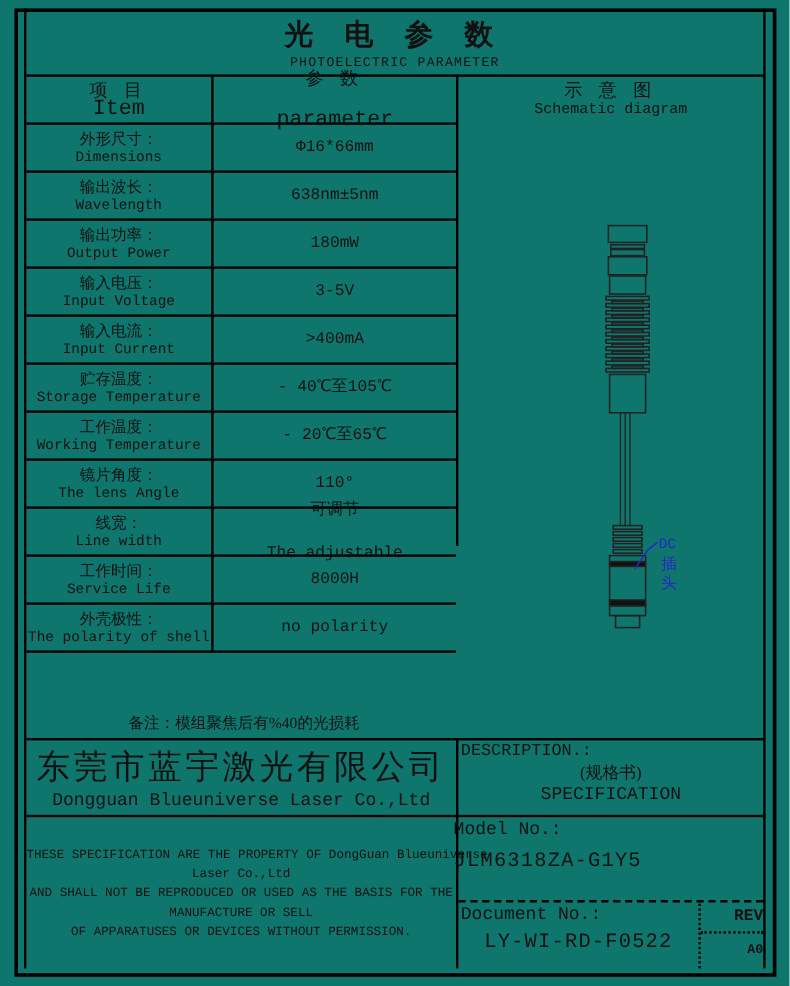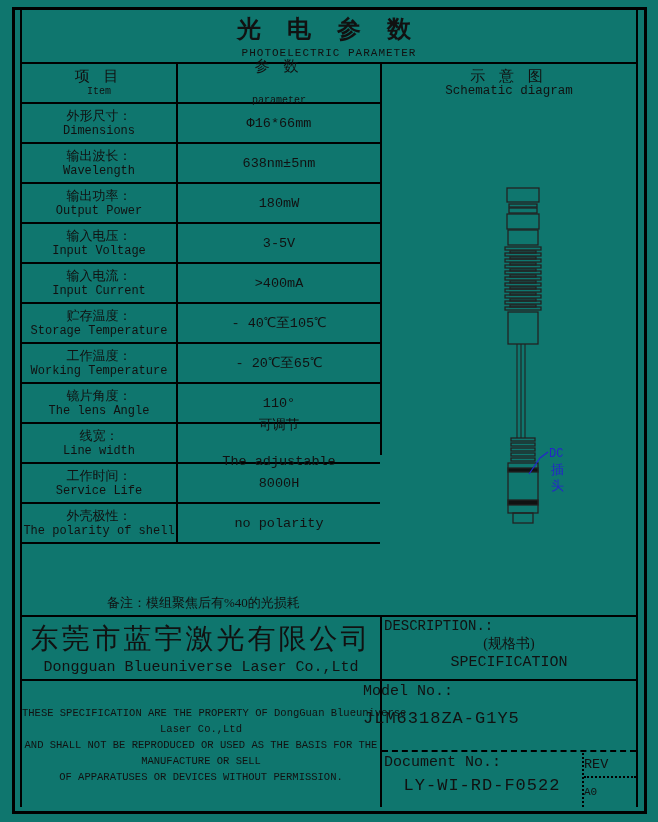--- a/index.html
+++ b/index.html
@@ -14,21 +14,21 @@
   .title-en{font-size:11px;letter-spacing:1px;margin-top:2px;}
 
   
   .left-table{position:absolute;left:0;top:57px;width:358px;}
   .trow{display:flex;height:40px;box-sizing:border-box;border-bottom:2px solid #000;}
   .c1{width:156px;box-sizing:border-box;border-right:2px solid #000;display:flex;flex-direction:column;justify-content:center;align-items:center;text-align:center;}
   .c2{flex:1;display:flex;flex-direction:column;justify-content:center;align-items:center;text-align:center;gap:19px;}
   .zh{font-size:13px;line-height:16px;font-family:"Liberation Serif","DejaVu Serif",serif;}
   .en{font-size:12px;line-height:15px;}
   .hdr .zh{font-size:15px;letter-spacing:5px;}
-  .hdr .en{font-size:10px;}
+  .hdr .en{font-size:18px;}
   .val{font-size:13.5px;line-height:17px;}
 
   
   .col3{position:absolute;left:358px;top:57px;width:256px;height:391px;border-left:2px solid #000;box-sizing:border-box;}
   .col3-hdr{text-align:center;padding-top:4px;}
   .col3-hdr .zh{font-size:15px;letter-spacing:5px;}
   .col3-hdr .en{font-size:12.5px;}
   .schem-svg{position:absolute;left:0;top:40px;}
 
   
@@ -45,29 +45,29 @@
   .desc-box{position:absolute;left:362px;top:611px;width:250px;height:60px;}
   .desc-label{font-size:14px;text-align:left;}
   .desc-zh{font-size:14px;text-align:center;margin-top:1px;font-family:"Liberation Serif","DejaVu Serif",serif;}
   .desc-en{font-size:15px;text-align:center;margin-top:1px;}
 
   
   .legal-box{position:absolute;left:0;top:676px;width:358px;height:124px;display:flex;flex-direction:column;justify-content:center;text-align:center;}
   .legal-box div{font-size:10.5px;line-height:16px;white-space:nowrap;}
 
   
-  .model-box{position:absolute;left:341px;top:676px;width:250px;height:66px;}
+  .model-box{position:absolute;left:356px;top:676px;width:250px;height:66px;}
   .model-label{font-size:15px;}
   .model-value{font-size:17px;text-align:left;margin-top:9px;letter-spacing:1px;}
   .dash-line{position:absolute;left:360px;top:743px;width:254px;border-top:2px dashed #000;}
   .doc-box{position:absolute;left:362px;top:747px;width:196px;height:53px;}
   .doc-label{font-size:15px;}
   .doc-value{font-size:17px;text-align:center;margin-top:5px;letter-spacing:1px;}
   .rev-vline{position:absolute;left:560px;top:746px;height:54px;border-left:2px dotted #000;}
-  .rev-box{position:absolute;left:562px;top:747px;width:52px;height:53px;text-align:left;}
+  .rev-box{position:absolute;left:562px;top:747px;width:52px;height:53px;text-align:right;font-weight:bold;}
   .rev-label{font-size:13.5px;padding-top:3px;padding-bottom:4px;border-bottom:2px dotted #000;}
   .rev-value{font-size:11px;padding-top:8px;}
 
   svg text{font-family:"Liberation Mono","DejaVu Sans Mono",monospace;}
 </style>
 </head>
 <body>
 
 <div class="page">
   <div class="outer-frame"></div>

